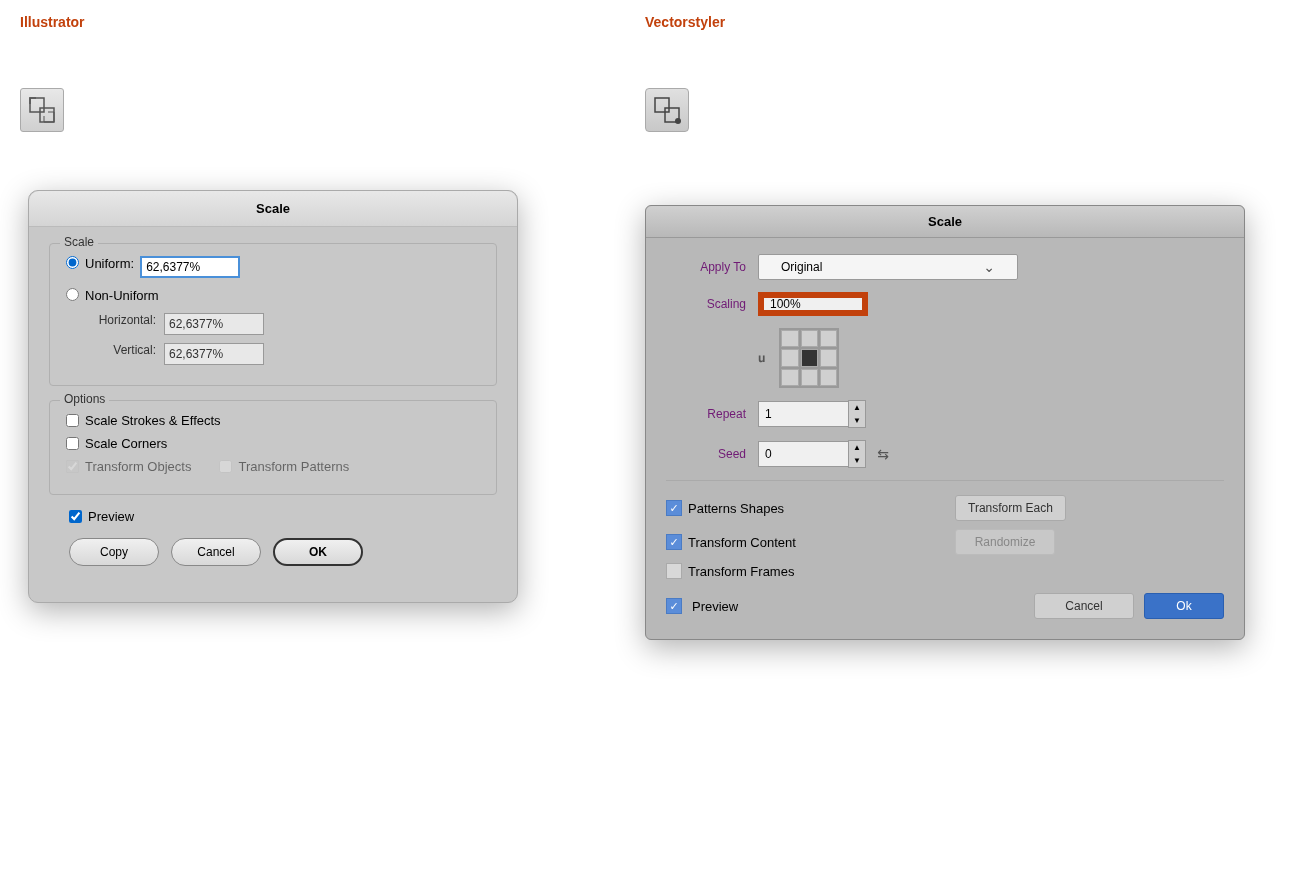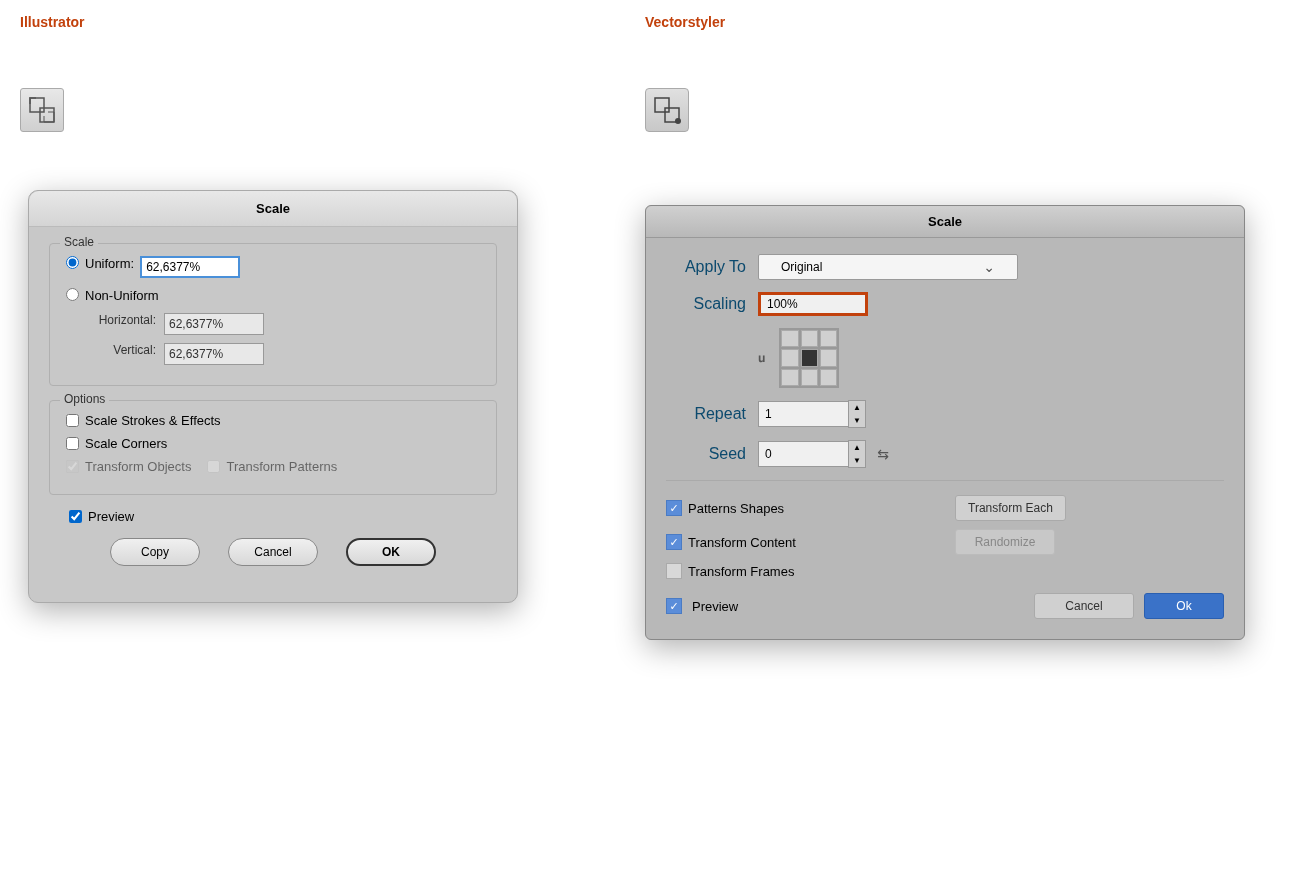--- a/index.html
+++ b/index.html
@@ -160,38 +160,37 @@
       opacity: 0.5;
     }
 
     .checkbox-row-disabled input[type="checkbox"] {
       margin-right: 6px;
     }
 
     .inline-checks {
       display: flex;
       align-items: center;
-      gap: 16px;
+      gap: 28px;
     }
 
     .preview-row {
       display: flex;
       align-items: center;
       margin: 10px 20px 14px 20px;
     }
 
     .preview-row input[type="checkbox"] {
       margin-right: 6px;
       accent-color: #0066cc;
     }
 
     .button-row {
       display: flex;
-      justify-content: center;
-      gap: 28px;
+      gap: 12px;
       padding: 0 20px;
     }
 
     .btn {
       height: 28px;
       min-width: 90px;
       border-radius: 14px;
       border: 1px solid #888;
       background: linear-gradient(to bottom, #f0f0f0, #d8d8d8);
       font-size: 12px;
@@ -263,22 +262,22 @@
     .vs-row {
       display: flex;
       align-items: center;
       margin-bottom: 12px;
     }
 
     .vs-row-label {
       min-width: 80px;
       text-align: right;
       margin-right: 12px;
-      color: #0c4a6e;
-      font-size: 16px;
+      color: #701a75;
+      font-size: 12px;
     }
 
     .vs-dropdown {
       flex: 1;
       height: 26px;
       background: #f5f5f5;
       border: 1px solid #999;
       border-radius: 2px;
       display: flex;
       align-items: center;
@@ -291,21 +290,21 @@
     .vs-dropdown-arrow {
       margin-left: auto;
       font-size: 14px;
       color: #555;
     }
 
     .vs-input-box {
       width: 110px;
       height: 24px;
       background: #f0f0f0;
-      border: 3px solid #c2410c;
+      border: 6px solid #c2410c;
       padding: 0 6px;
       font-size: 12px;
     }
 
     .vs-spinbox {
       display: flex;
       align-items: center;
     }
 
     .vs-spinbox input {

